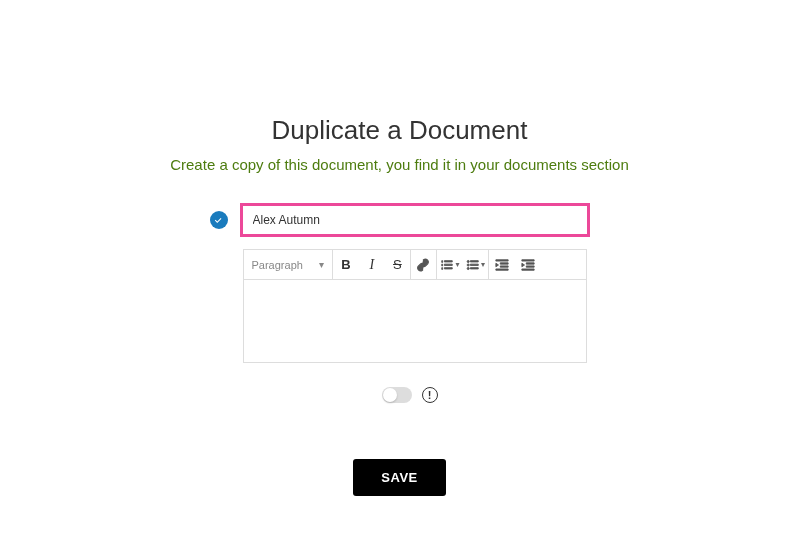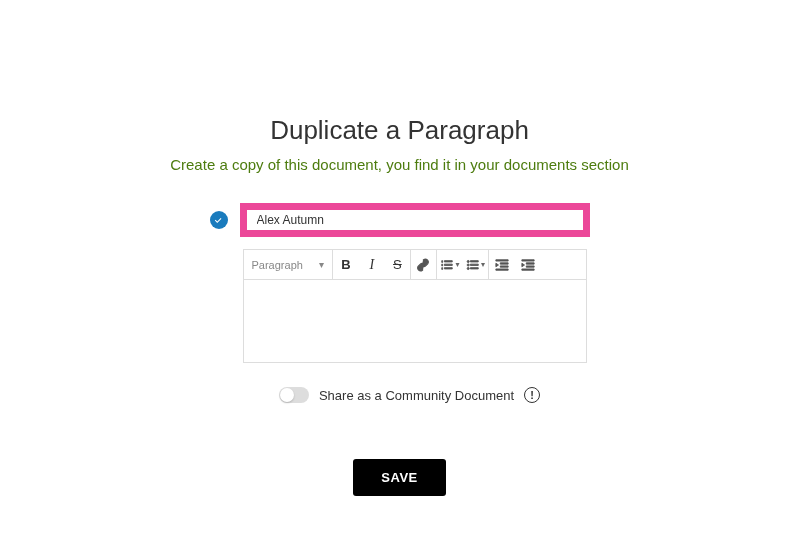--- a/index.html
+++ b/index.html
@@ -36,21 +36,21 @@
       border-radius: 50%;
       background: #1a7bbd;
       display: flex;
       align-items: center;
       justify-content: center;
     }
     .check-circle svg { width: 11px; height: 11px; fill: #fff; }
     .title-input {
       width: 350px;
       height: 34px;
-      border: 7px solid #ec4899;
+      border: 3px solid #ec4899;
       padding: 0 10px;
       font-size: 12px;
       color: #333;
       outline: none;
     }
     .editor-box {
       width: 344px;
       border: 1px solid #ddd;
       margin-left: 30px;
     }
@@ -146,21 +146,21 @@
       font-size: 13px;
       font-weight: 700;
       letter-spacing: .5px;
       border-radius: 3px;
       cursor: pointer;
     }
   </style>
 </head>
 <body>
 
-<h1 class="page-title">Duplicate a Paragraph</h1>
+<h1 class="page-title">Duplicate a Document</h1>
 <p class="page-subtitle">Create a copy of this document, you find it in your documents section</p>
 
 <div class="title-row">
   <div class="check-circle">
     <svg viewBox="0 0 16 16">
         <path d="M6.2 11.5L2.7 8l1.1-1.1 2.4 2.4 5-5L12.3 5.4z"></path>
       </svg>
   </div>
   <input type="text" class="title-input" value="Alex Autumn" style="">
 </div>
@@ -206,17 +206,16 @@
         </svg>
     </div>
   </div>
   <div class="editor-area"></div>
 </div>
 
 <div class="share-row">
   <div class="toggle">
       <div class="knob"></div>
     </div>
-  <span class="share-label">Share as a Community Document</span>
   <span class="info-icon">!</span>
 </div>
 
 <button class="save-btn">SAVE</button>
 
 </body></html>

